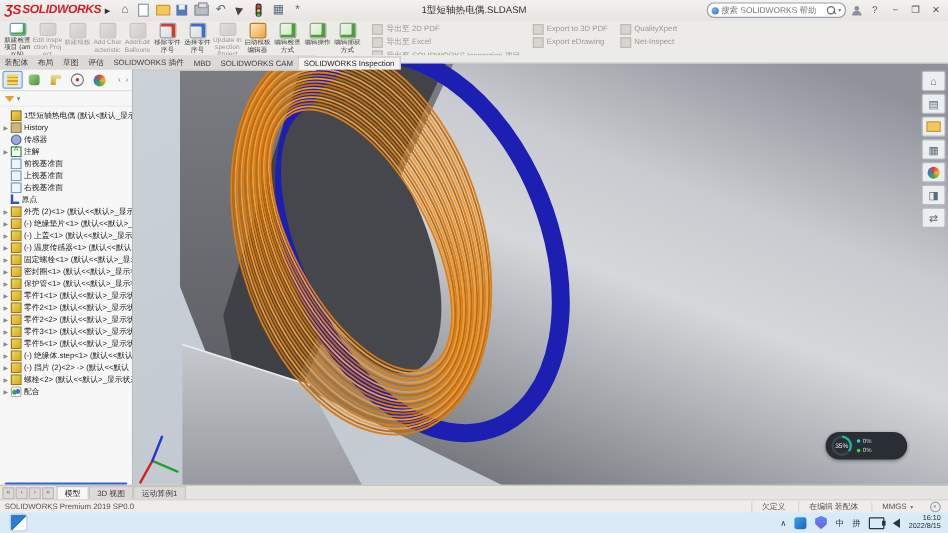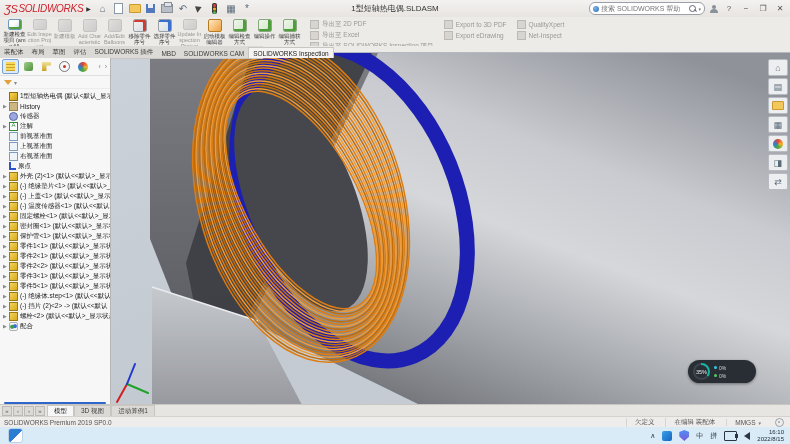--- a/index.html
+++ b/index.html
@@ -3,21 +3,21 @@
 <meta charset="utf-8">
 <style>
   html,body{margin:0;padding:0;width:790px;height:444px;overflow:hidden;
     font-family:"Liberation Sans",sans-serif;background:#e9e7e4;}
   #app{position:relative;width:790px;height:444px;}
   .band{position:absolute;left:0;right:0;}
 
   
   .titlebar{top:0;height:17px;background:linear-gradient(#f4f2f0,#e7e4e1);
     border-bottom:1px solid #d8d5d1;display:flex;align-items:center;font-size:8px;color:#444;}
-  .logo{display:flex;align-items:center;margin-left:4px;font-weight:normal;font-style:italic;
+  .logo{display:flex;align-items:center;margin-left:4px;font-weight:bold;font-style:italic;
     color:#d0202a;font-size:10px;letter-spacing:-.3px;}
   .logo .lp{font-size:11px;margin-right:1px;}
   .logo-arrow{color:#333;font-size:6px;margin:0 5px 0 3px;}
   .qbar{display:flex;align-items:center;gap:2px;}
   .qi{width:14px;height:13px;display:flex;align-items:center;justify-content:center;border-radius:2px;}
   .qg{color:#5a6b7a;font-size:10px;line-height:10px;}
   .qg.v-newdoc{width:7px;height:9px;background:#fff;border:1px solid #8899aa;}
   .qg.v-opendoc{width:10px;height:7px;background:#f3c75c;border:1px solid #c99a2e;border-radius:1px 1px 0 0;}
   .qg.v-save{width:9px;height:9px;background:#5577bb;position:relative;}
   .qg.v-save::before{content:"";position:absolute;left:2px;top:0;width:5px;height:4px;background:#e8eef6;}

